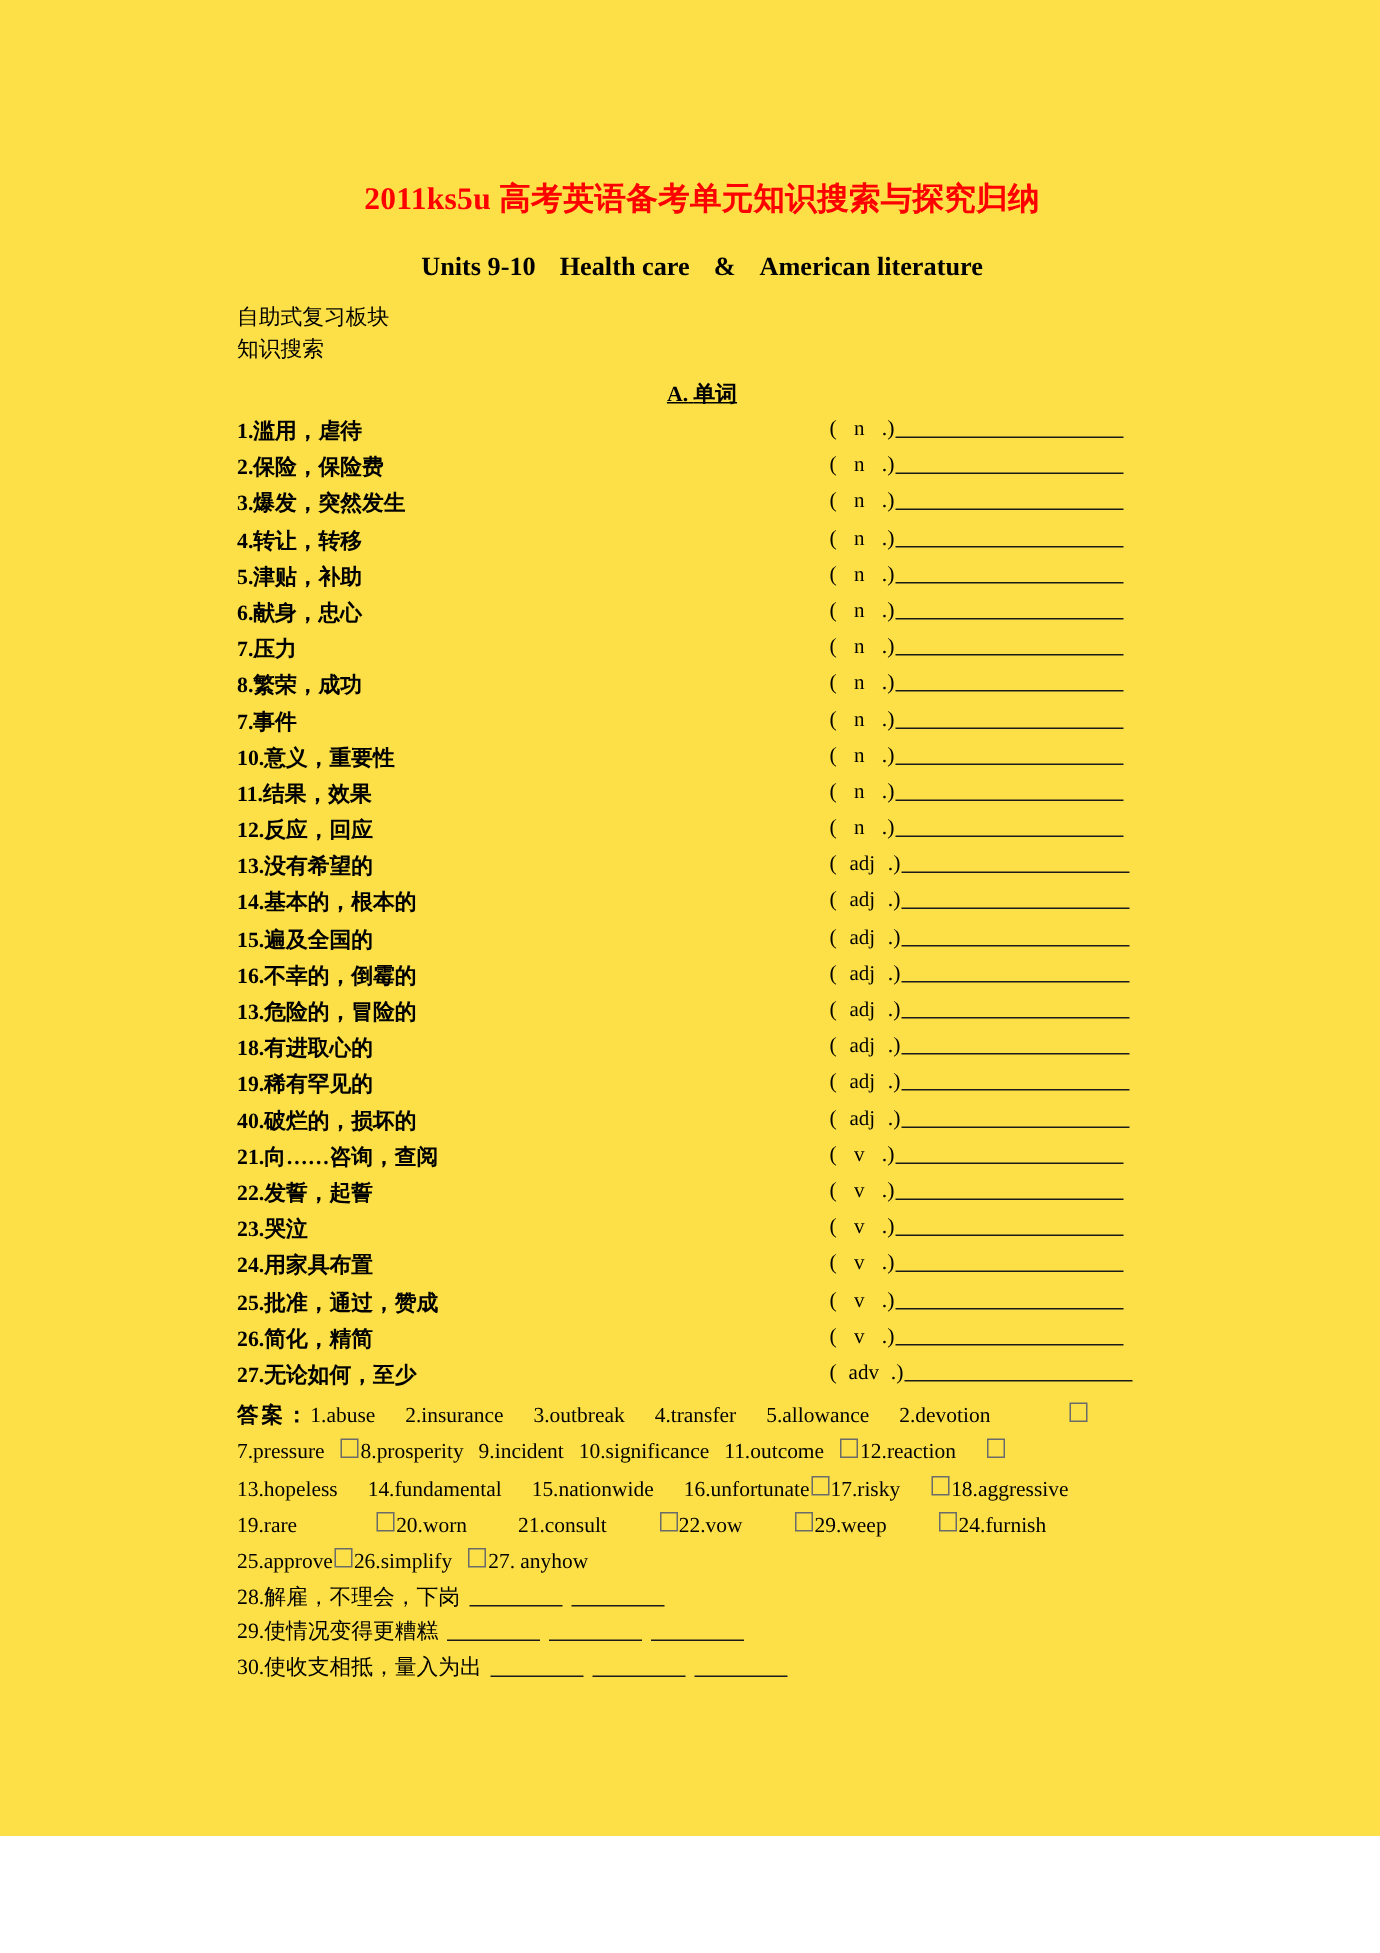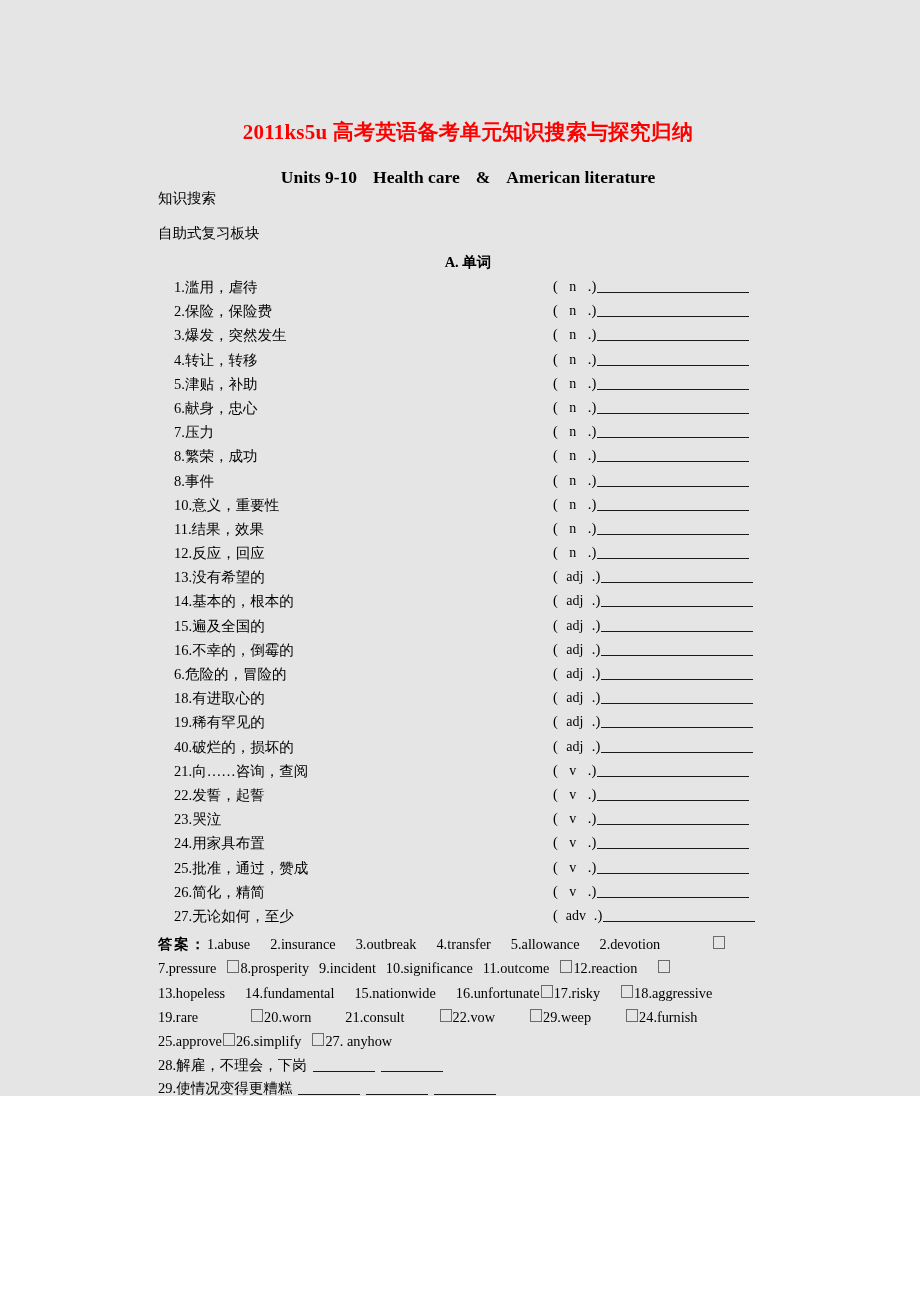--- a/index.html
+++ b/index.html
@@ -7,22 +7,22 @@
     padding: 0;
     background: #ffffff;
   }
   body {
     font-family: "Liberation Serif", "DejaVu Serif", serif;
     color: #000000;
   }
   .page {
     position: relative;
     width: 920px;
-    height: 1096px;
-    background: #e5e5e5;
+    height: 1224px;
+    background: #fde047;
     overflow: hidden;
   }
   .inner {
     position: absolute;
     left: 158px;
     top: 0;
     width: 620px;
   }
 
   
@@ -53,35 +53,37 @@
   }
   .plain-line.first { margin-top: 14px; }
 
   .section-heading {
     text-align: center;
     font-weight: bold;
     font-size: 14.5px;
     margin: 0;
     padding-top: 9px;
     padding-bottom: 4px;
+    text-decoration: underline;
   }
   .section-heading .letter { font-family: "Liberation Serif","DejaVu Serif",serif; }
 
   
   .vocab-list { margin: 0; padding: 0; }
   .vocab-row {
     position: relative;
     height: 24.2px;
     font-size: 14.5px;
     white-space: nowrap;
   }
   .vocab-cn {
     position: absolute;
-    left: 16px;
+    left: 0;
     top: 2px;
+    font-weight: bold;
   }
   .vocab-right {
     position: absolute;
     left: 395px;
     top: 2px;
     white-space: nowrap;
   }
   .pos-open  { display: inline-block; }
   .pos-label {
     display: inline-block;
@@ -151,22 +153,22 @@
 
 <div class="page">
   <div class="inner">
 
     <h1 class="doc-title">2011ks5u 高考英语备考单元知识搜索与探究归纳</h1>
 
     <h2 class="doc-subtitle">
       <span>Units 9-10</span><span class="subtitle-gap"></span><span>Health care</span><span class="subtitle-gap"></span><span>&amp;</span><span class="subtitle-gap"></span><span>American literature</span>
     </h2>
 
+    <p class="plain-line first">自助式复习板块</p>
     <p class="plain-line">知识搜索</p>
-    <p class="plain-line first">自助式复习板块</p>
 
     <div class="section-heading">
       <span class="letter">A.</span>
       <span>单词</span>
     </div>
 
     <div class="vocab-list" id="vocab-list">
         <div class="vocab-row">
           <span class="vocab-cn">1.滥用，虐待</span>
           <span class="vocab-right"><span class="pos-open">(</span><span class="pos-label w-n">n</span><span class="pos-close">.)</span><span class="blank"></span></span>
@@ -193,21 +195,21 @@
         </div>
         <div class="vocab-row">
           <span class="vocab-cn">7.压力</span>
           <span class="vocab-right"><span class="pos-open">(</span><span class="pos-label w-n">n</span><span class="pos-close">.)</span><span class="blank"></span></span>
         </div>
         <div class="vocab-row">
           <span class="vocab-cn">8.繁荣，成功</span>
           <span class="vocab-right"><span class="pos-open">(</span><span class="pos-label w-n">n</span><span class="pos-close">.)</span><span class="blank"></span></span>
         </div>
         <div class="vocab-row">
-          <span class="vocab-cn">8.事件</span>
+          <span class="vocab-cn">7.事件</span>
           <span class="vocab-right"><span class="pos-open">(</span><span class="pos-label w-n">n</span><span class="pos-close">.)</span><span class="blank"></span></span>
         </div>
         <div class="vocab-row">
           <span class="vocab-cn">10.意义，重要性</span>
           <span class="vocab-right"><span class="pos-open">(</span><span class="pos-label w-n">n</span><span class="pos-close">.)</span><span class="blank"></span></span>
         </div>
         <div class="vocab-row">
           <span class="vocab-cn">11.结果，效果</span>
           <span class="vocab-right"><span class="pos-open">(</span><span class="pos-label w-n">n</span><span class="pos-close">.)</span><span class="blank"></span></span>
         </div>
@@ -225,21 +227,21 @@
         </div>
         <div class="vocab-row">
           <span class="vocab-cn">15.遍及全国的</span>
           <span class="vocab-right"><span class="pos-open">(</span><span class="pos-label w-adj">adj</span><span class="pos-close">.)</span><span class="blank"></span></span>
         </div>
         <div class="vocab-row">
           <span class="vocab-cn">16.不幸的，倒霉的</span>
           <span class="vocab-right"><span class="pos-open">(</span><span class="pos-label w-adj">adj</span><span class="pos-close">.)</span><span class="blank"></span></span>
         </div>
         <div class="vocab-row">
-          <span class="vocab-cn">6.危险的，冒险的</span>
+          <span class="vocab-cn">13.危险的，冒险的</span>
           <span class="vocab-right"><span class="pos-open">(</span><span class="pos-label w-adj">adj</span><span class="pos-close">.)</span><span class="blank"></span></span>
         </div>
         <div class="vocab-row">
           <span class="vocab-cn">18.有进取心的</span>
           <span class="vocab-right"><span class="pos-open">(</span><span class="pos-label w-adj">adj</span><span class="pos-close">.)</span><span class="blank"></span></span>
         </div>
         <div class="vocab-row">
           <span class="vocab-cn">19.稀有罕见的</span>
           <span class="vocab-right"><span class="pos-open">(</span><span class="pos-label w-adj">adj</span><span class="pos-close">.)</span><span class="blank"></span></span>
         </div>

